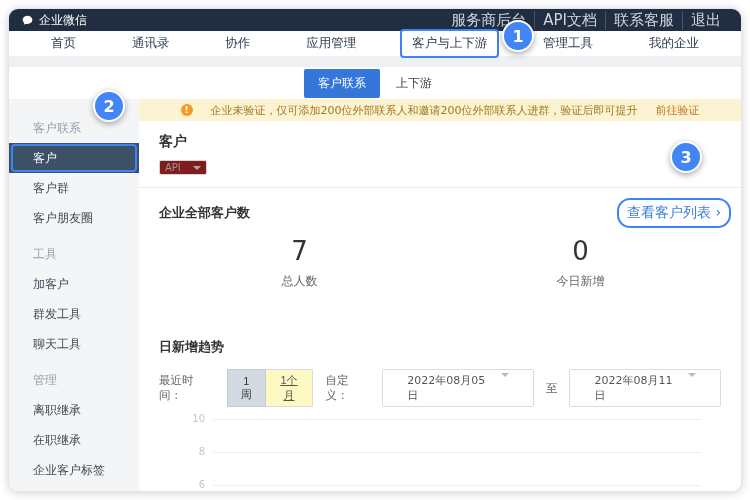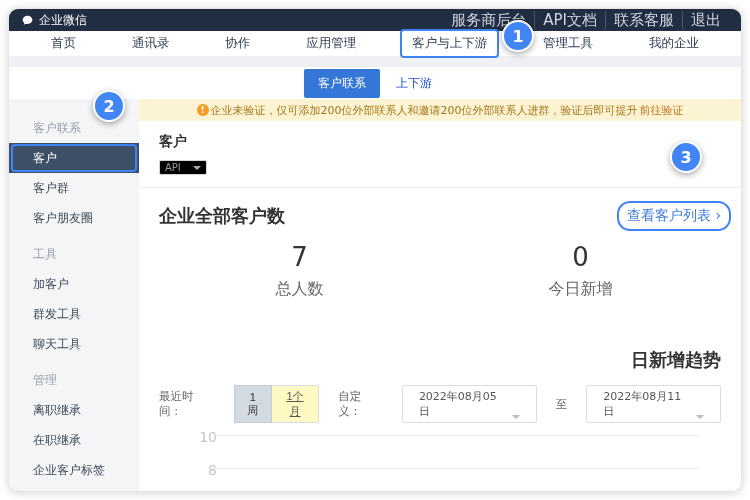--- a/index.html
+++ b/index.html
@@ -22,72 +22,72 @@
 
   
   .navbar { height:26px; background:#fff; display:flex; align-items:center;
     justify-content:space-around; padding:4px 14px; flex:0 0 auto; border-bottom:1px solid #f0f1f3;}
   .nav-item { font-size:12.5px; color:#2e3e52; cursor:pointer; padding:2px 6px; position:relative; white-space:nowrap;}
 
   .graystrip { height:10px; background:#eef0f3; flex:0 0 auto; }
 
   
   .tabsrow { height:32px; background:#fff; display:flex; align-items:center; justify-content:center; gap:2px; flex:0 0 auto;}
-  .tab { font-size:12px; padding:6px 14px; color:#1d4ed8; cursor:pointer; border-radius:2px;}
+  .tab { font-size:12px; padding:6px 14px; color:#404040; cursor:pointer; border-radius:2px;}
   .tab.active { background:#3576d9; color:#fff; }
 
   
   .content { flex:1; display:flex; min-height:0; }
   .sidebar { width:130px; background:#f4f5f7; padding-top:14px; flex:0 0 auto; overflow:hidden;}
   .sb-header { height:30px; line-height:30px; padding-left:24px; font-size:12px; color:#99a0aa; }
   .sb-item { height:30px; line-height:30px; padding-left:24px; font-size:12px; color:#404a59; cursor:pointer; position:relative;}
   .sb-item.active { background:#3e5066; color:#fff; }
   .sb-gap { height:6px; }
 
   .main { flex:1; background:#fff; display:flex; flex-direction:column; min-width:0; position:relative;}
 
   
   .banner { height:22px; background:#fcf3d2; display:flex; align-items:center; justify-content:center;
-    gap:2px; font-size:11px; color:#a3771c; flex:0 0 auto;}
+    gap:18px; font-size:11px; color:#a3771c; flex:0 0 auto;}
   .warn-icon { width:12px; height:12px; border-radius:50%; background:#f59a23; color:#fff;
     font-size:9px; line-height:12px; text-align:center; font-weight:bold; flex:0 0 auto;}
   .warn-icon::before { content:"!"; }
   .banner a { color:#c4731f; text-decoration:none; cursor:pointer; }
 
   .sec1 { padding:12px 20px 12px; border-bottom:1px solid #ececec; }
   .page-title { font-size:14px; color:#333; font-weight:bold; margin-bottom:9px; }
   .desc-row { display:flex; align-items:center; gap:8px; font-size:12px; color:#9b9b9b; }
   .api-badge { display:inline-flex; align-items:center; gap:12px; border:1px solid #d5d5d5;
-    color:#999; font-size:10px; padding:1px 5px; border-radius:2px; cursor:pointer; background:#000000;}
+    color:#999; font-size:10px; padding:1px 5px; border-radius:2px; cursor:pointer; background:#7f1d1d;}
   .caret { width:0; height:0; border-left:4px solid transparent; border-right:4px solid transparent;
     border-top:4px solid #a9adb3; display:inline-block; }
 
   .sec2 { padding:16px 20px 0; }
   .sec2-head { display:flex; align-items:center; justify-content:space-between; }
-  .sec-title { font-size:18px; color:#333; font-weight:bold;text-align:right; }
+  .sec-title { font-size:13px; color:#333; font-weight:bold; }
   .view-link { font-size:14px; color:#3e7bd8; cursor:pointer; position:relative; text-decoration:none;}
   .stats-row { display:flex; margin-top:14px; }
   .stat { flex:1; text-align:center; }
   .stat-value { font-size:26px; color:#333; }
-  .stat-label { font-size:16px; color:#666; margin-top:7px; }
+  .stat-label { font-size:12px; color:#666; margin-top:7px; }
 
   .sec3 { padding:0 20px; margin-top:48px; }
-  .controls { display:flex; align-items:center; gap:19px; margin-top:13px; font-size:11.5px; color:#666;}
+  .controls { display:flex; align-items:center; gap:12px; margin-top:13px; font-size:11.5px; color:#666;}
   .toggle { display:inline-flex; }
   .toggle button { font-size:11px; padding:3px 10px; cursor:pointer; }
   .toggle .on { background:#d3dae2; border:1px solid #c6ccd4; color:#333; }
   .toggle .off { background:#fef9c3; border:1px solid #d9dde2; border-left:none; color:#555;text-decoration:underline; }
-  .date-box { display:inline-flex; align-items:flex-end; gap:7px; border:1px solid #d9dde2;
-    background:#fff; padding:3px 16px; font-size:11px; color:#555; border-radius:2px; cursor:pointer;}
+  .date-box { display:inline-flex; align-items:flex-start; gap:7px; border:1px solid #d9dde2;
+    background:#fff; padding:3px 24px; font-size:11px; color:#555; border-radius:2px; cursor:pointer;}
   .date-box .caret { border-top-color:#b7bcc2; }
 
   .chart { margin:12px 20px 0 20px; position:relative; }
   .chart-row { position:relative; height:33px; }
-  .chart-row .tick { position:absolute; left:16px; top:-6px; width:22px; text-align:right;
-    font-size:14px; color:#c2c6cc; }
+  .chart-row .tick { position:absolute; left:4px; top:-6px; width:22px; text-align:right;
+    font-size:10px; color:#c2c6cc; }
   .chart-row .line { position:absolute; left:34px; right:0; top:0; border-top:1px solid #eceef1; }
 
   
   .ann-frame::after { content:""; position:absolute; border:2px solid #3f83f7; border-radius:4px; pointer-events:none; }
   .nav-item.ann-frame::after { inset:-4px -6px; }
   .sb-item.ann-frame::after { inset:1px 2px; border-radius:4px; }
   .view-link.ann-frame::after { inset:-6px -10px; border-radius:13px; }
 
   
   .ann-circle { position:absolute; width:32px; height:32px; border-radius:50%;

